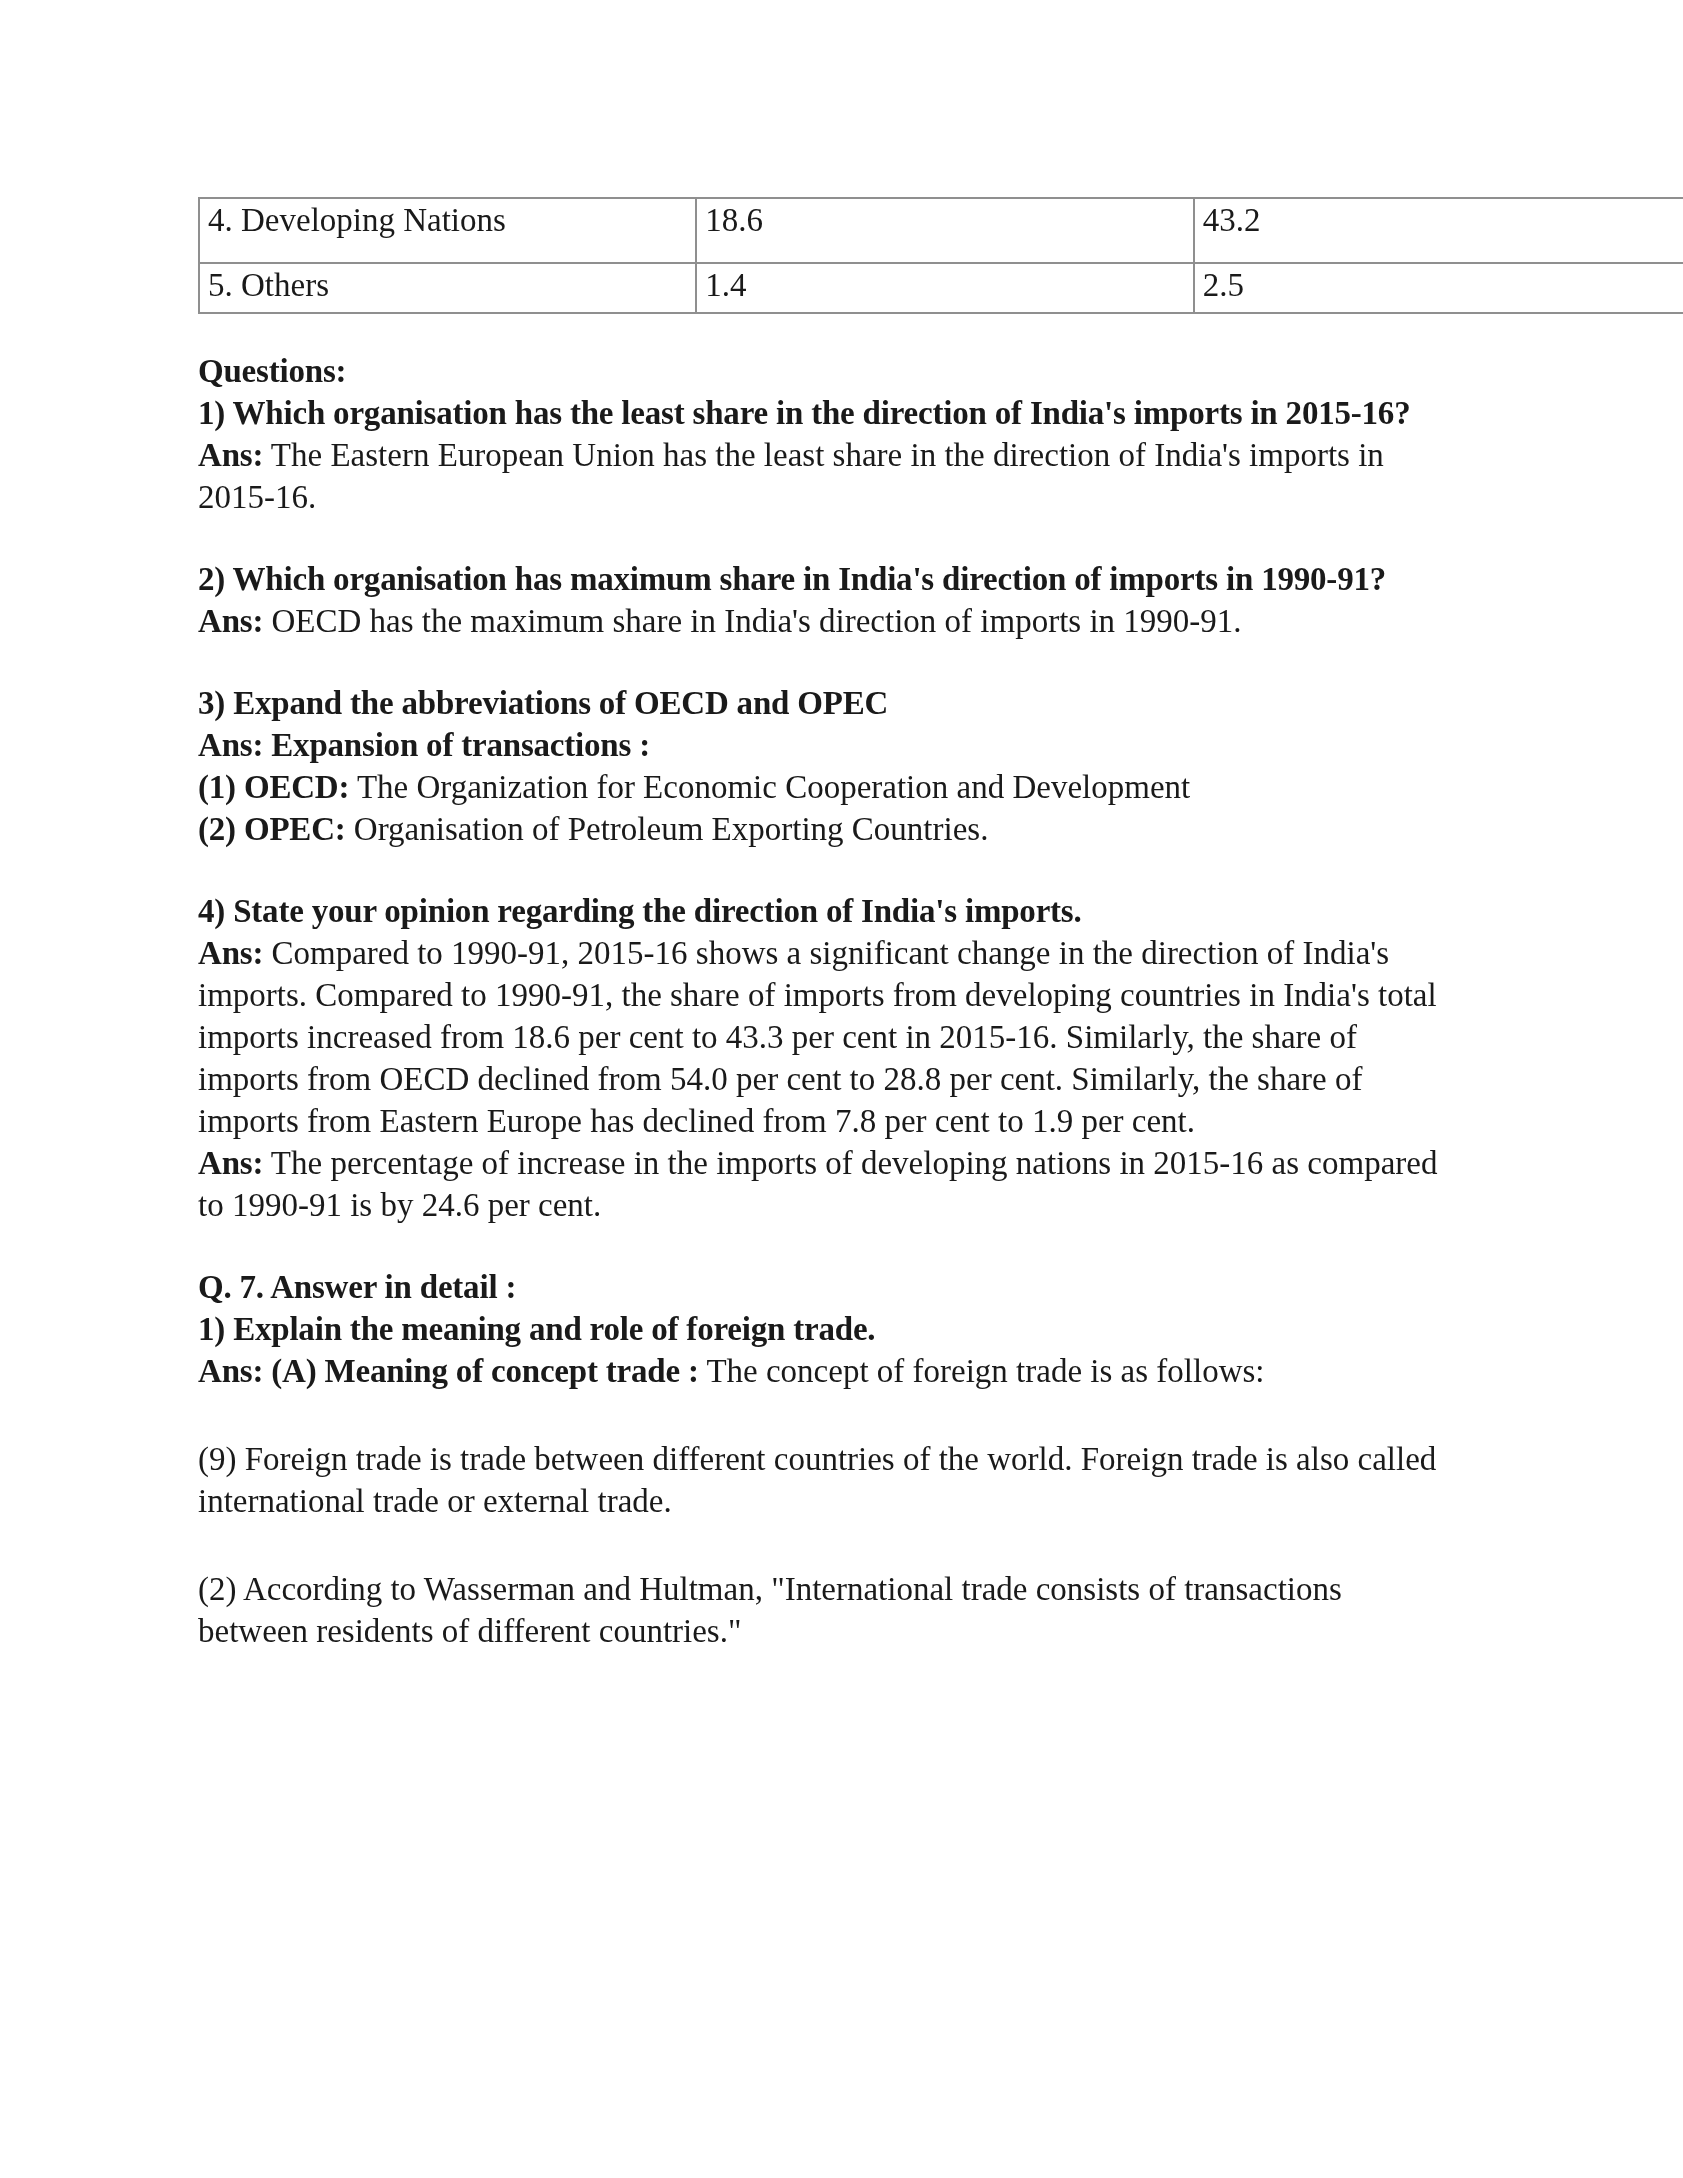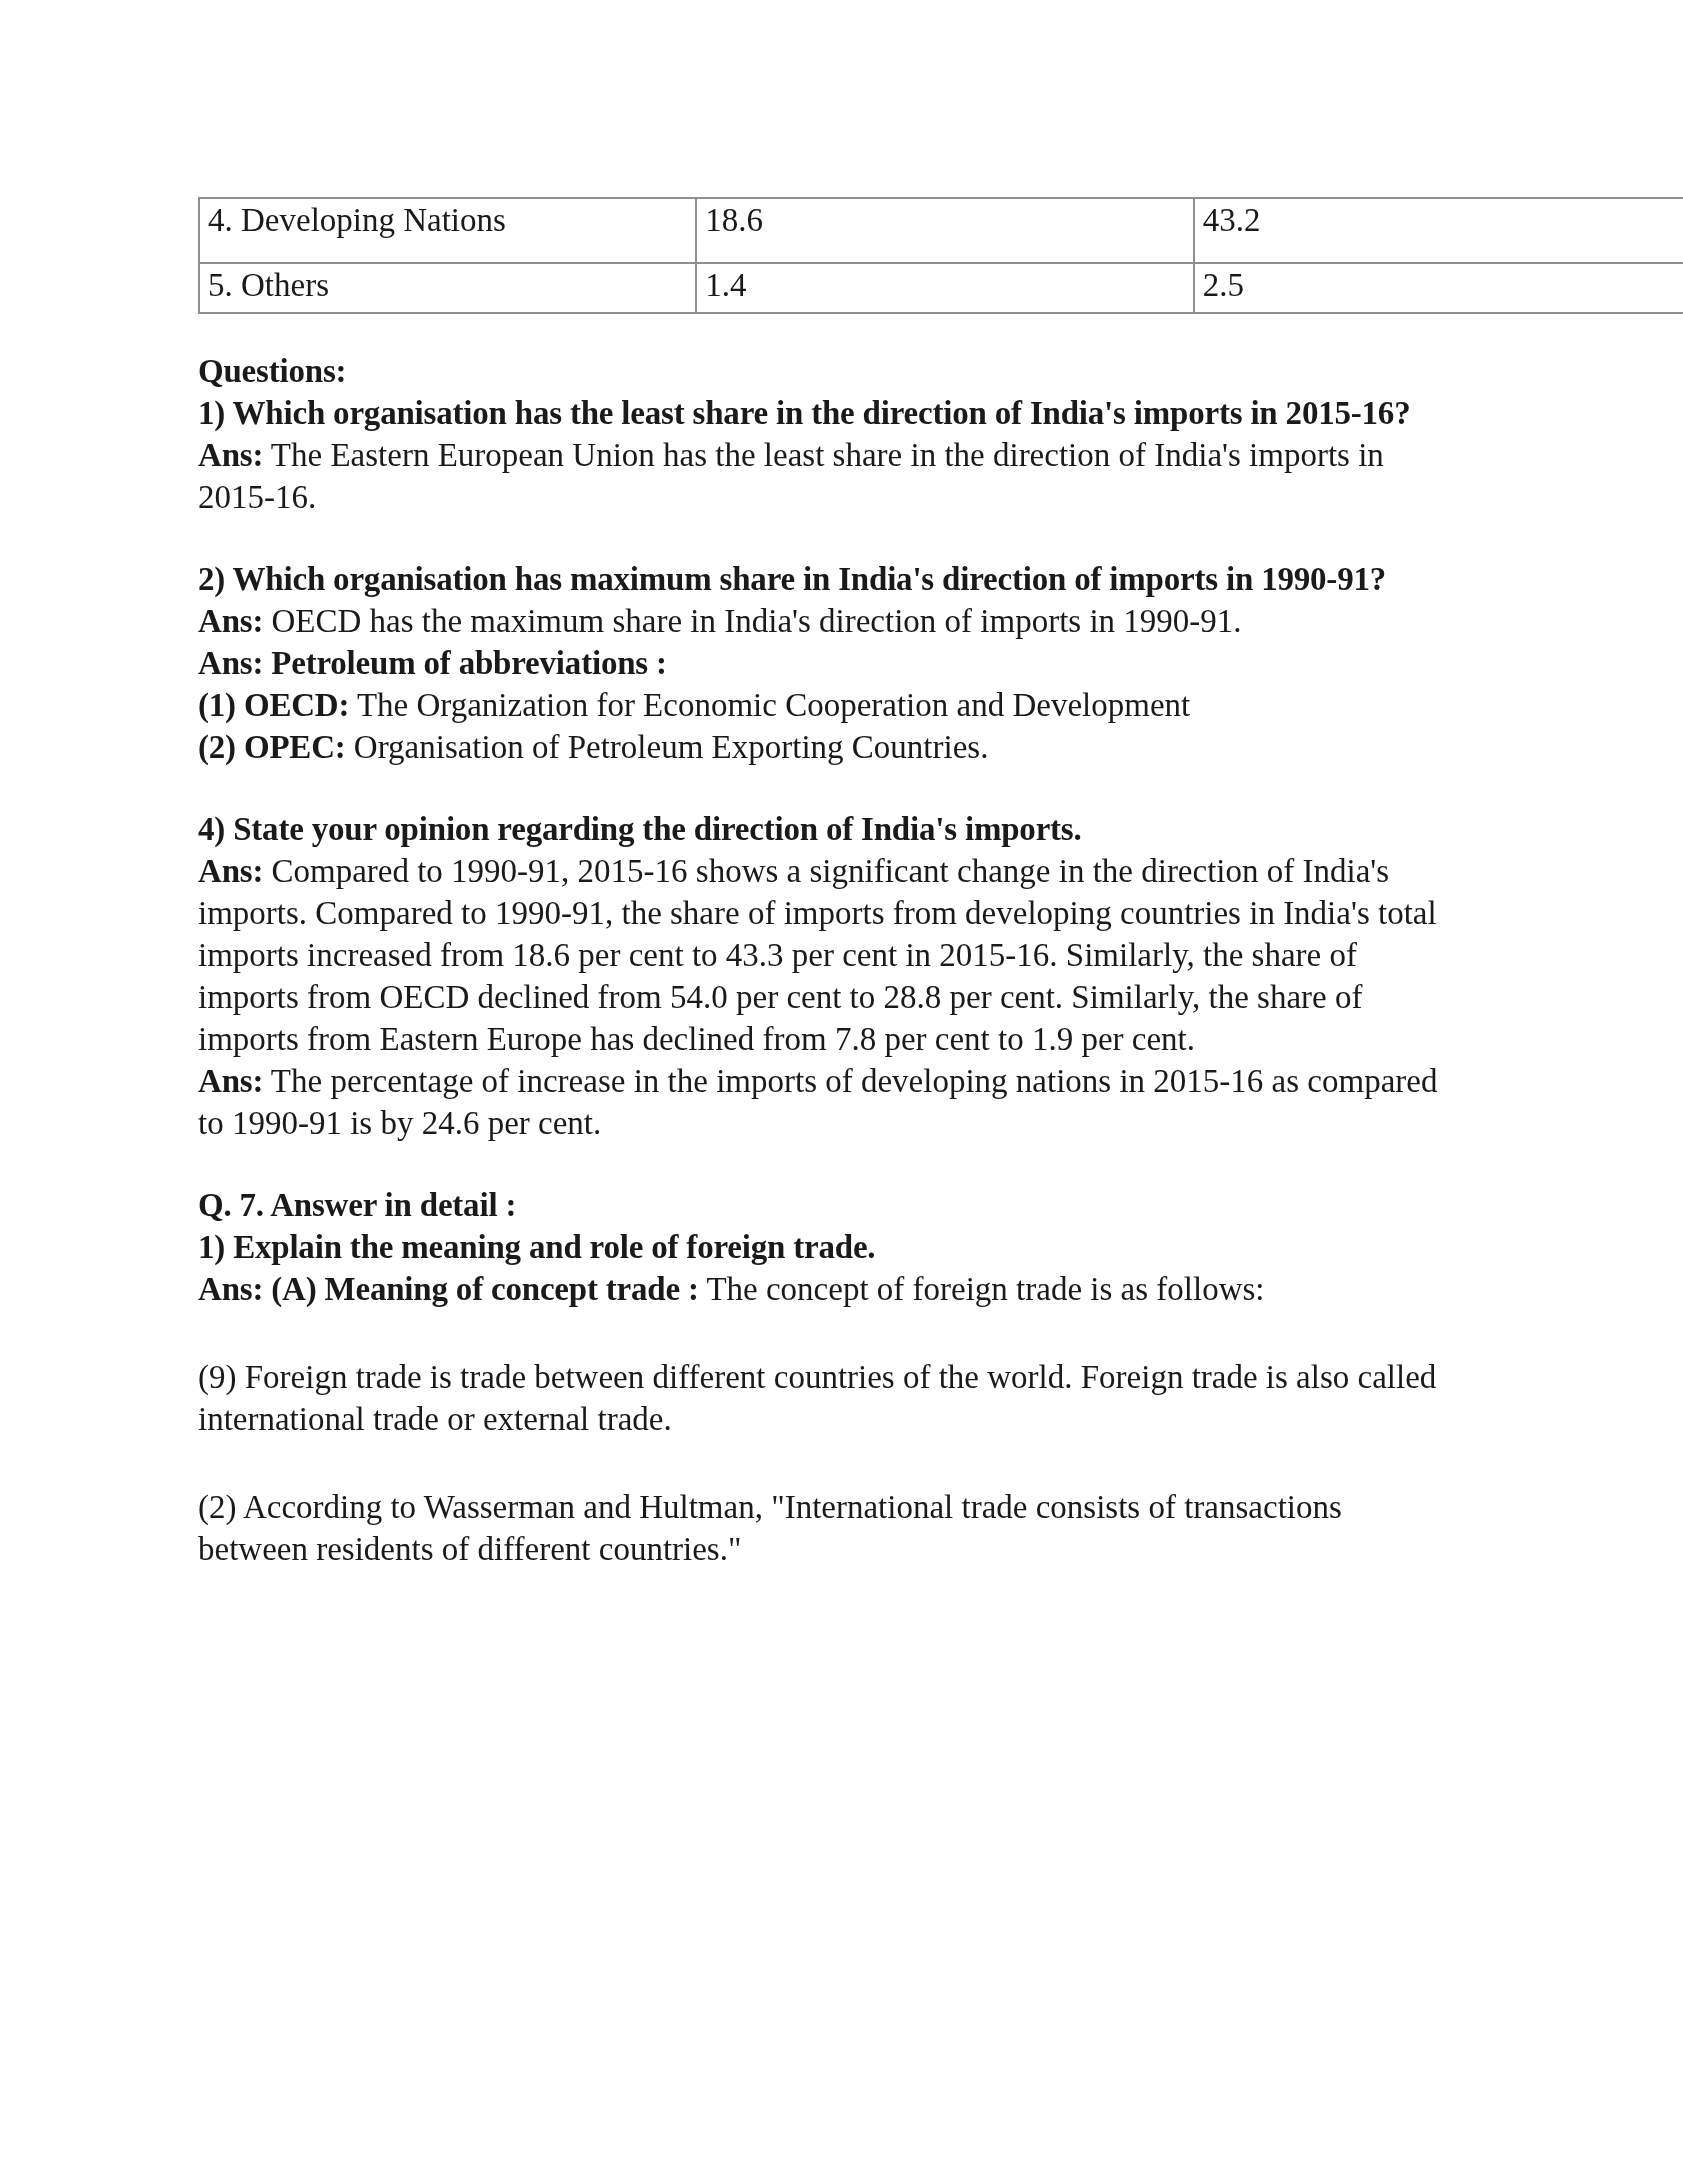--- a/index.html
+++ b/index.html
@@ -67,21 +67,22 @@
   </table>
 
   <p class="bold">Questions:</p>
 
   <p class="bold">1) Which organisation has the least share in the direction of India's imports in 2015-16?</p>
   <p><span class="bold">Ans:</span><span> The Eastern European Union has the least share in the direction of India's imports in 2015-16.</span></p>
 
   <p class="bold section-gap">2) Which organisation has maximum share in India's direction of imports in 1990-91?</p>
   <p><span class="bold">Ans:</span><span> OECD has the maximum share in India's direction of imports in 1990-91.</span></p>
 
-  <p class="bold">Ans: Petroleum of abbreviations :</p>
+  <p class="bold section-gap">3) Expand the abbreviations of OECD and OPEC</p>
+  <p class="bold">Ans: Expansion of transactions :</p>
   <p><span class="bold">(1) OECD:</span><span> The Organization for Economic Cooperation and Development</span></p>
   <p><span class="bold">(2) OPEC:</span><span> Organisation of Petroleum Exporting Countries.</span></p>
 
   <p class="bold section-gap">4) State your opinion regarding the direction of India's imports.</p>
   <p><span class="bold">Ans:</span><span> Compared to 1990-91, 2015-16 shows a significant change in the direction of India's imports. Compared to 1990-91, the share of imports from developing countries in India's total imports increased from 18.6 per cent to 43.3 per cent in 2015-16. Similarly, the share of imports from OECD declined from 54.0 per cent to 28.8 per cent. Similarly, the share of imports from Eastern Europe has declined from 7.8 per cent to 1.9 per cent.</span></p>
 
   <p><span class="bold">Ans:</span><span> The percentage of increase in the imports of developing nations in 2015-16 as compared to 1990-91 is by 24.6 per cent.</span></p>
 
   <p class="bold section-gap">Q. 7. Answer in detail :</p>
   <p class="bold">1) Explain the meaning and role of foreign trade.</p>

